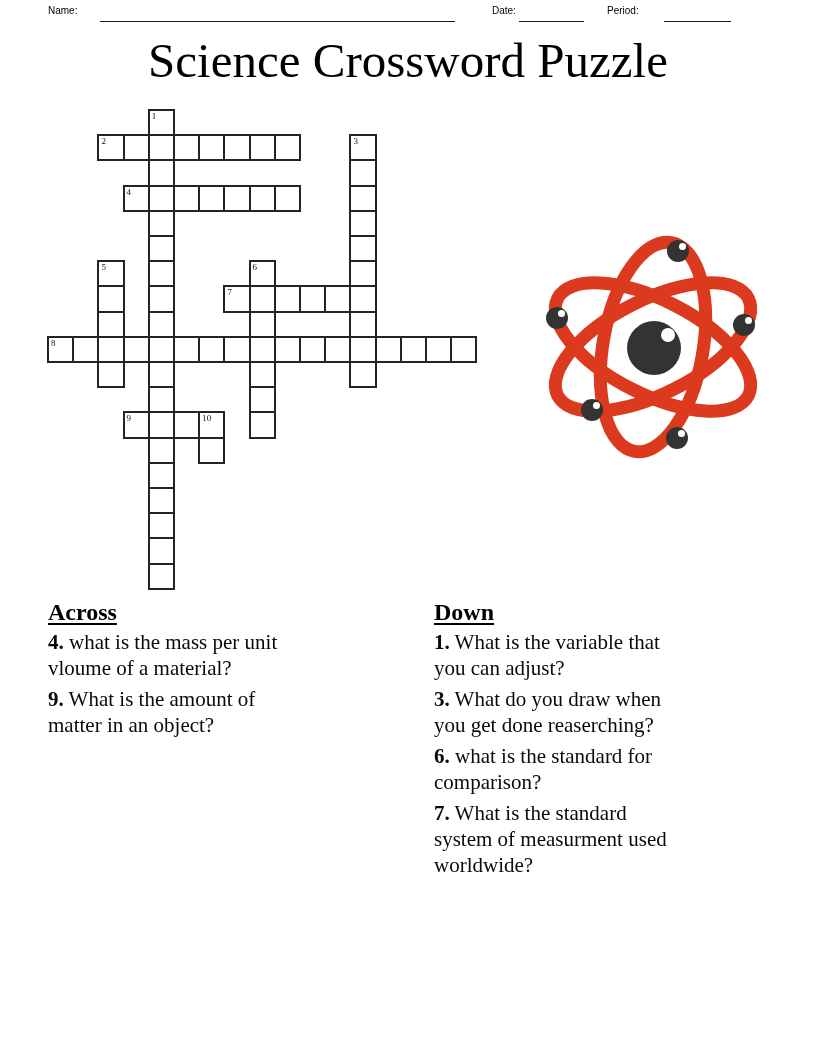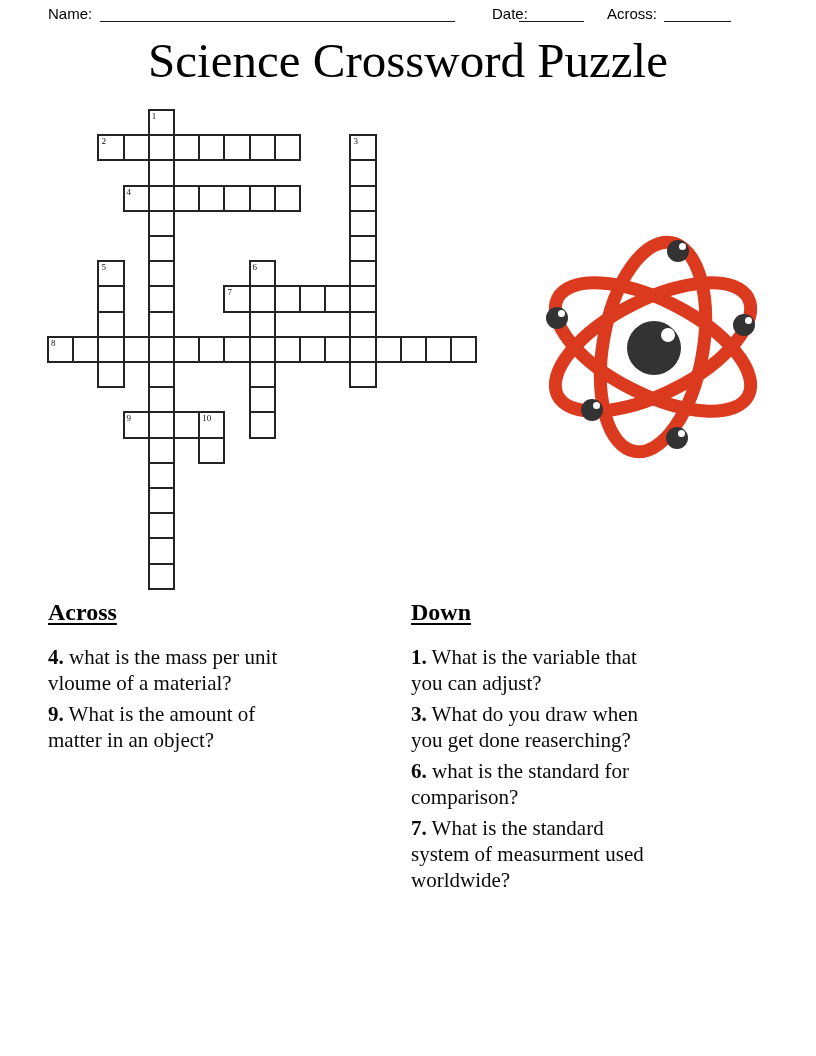--- a/index.html
+++ b/index.html
@@ -11,21 +11,21 @@
     background: #ffffff;
     font-family: "Liberation Serif", serif;
     color: #000;
     overflow: hidden;
   }
   
   .hdr-label {
     position: absolute;
     top: 5px;
     font-family: "Liberation Sans", sans-serif;
-    font-size: 15px;
+    font-size: 10px;
     color: #000;
   }
   .blank-line {
     position: absolute;
     top: 6px;
     height: 16px;
     border-bottom: 1.5px solid #1a1a1a;
   }
   
   #page-title {
@@ -69,29 +69,29 @@
     top: 226px;
     width: 220px;
     height: 236px;
   }
   
   .clues-col {
     position: absolute;
     top: 599px;
   }
   #across-col { left: 48px;  width: 360px; }
-  #down-col   { left: 411px; width: 345px; }
+  #down-col   { left: 434px; width: 345px; }
   .clues-heading {
     font-family: "Liberation Serif", serif;
     font-size: 24px;
     font-weight: 700;
     text-decoration: underline;
     text-decoration-thickness: 2px;
     text-underline-offset: 3px;
-    margin-bottom: 18px;
+    margin-bottom: 3px;
     line-height: 27px;
   }
   .clue {
     font-family: "Liberation Serif", serif;
     font-size: 21px;
     line-height: 26px;
     margin-bottom: 5px;
     color: #0a0a0a;
   }
   .clue b { font-weight: 700; }
@@ -100,21 +100,21 @@
 <body>
 
 <div id="page">
 
   <span class="hdr-label" style="left:48px">Name:</span>
   <span class="blank-line" style="left:100px; width:355px"></span>
 
   <span class="hdr-label" style="left:492px">Date:</span>
   <span class="blank-line" style="left:519px; width:65px"></span>
 
-  <span class="hdr-label" style="left:607px">Across:</span>
+  <span class="hdr-label" style="left:607px">Period:</span>
   <span class="blank-line" style="left:664px; width:67px"></span>
 
   <div id="page-title">Science Crossword Puzzle</div>
 
   <div id="crossword-grid">
       <div class="cell" style="left: 99.8px; top: -1px; width: 27.2px; height: 27.2px;">
         <span class="cell-num">1</span>
       </div>
       <div class="cell" style="left: 99.8px; top: 24.2px; width: 27.2px; height: 27.2px;"></div>
       <div class="cell" style="left: 99.8px; top: 49.4px; width: 27.2px; height: 27.2px;"></div>

